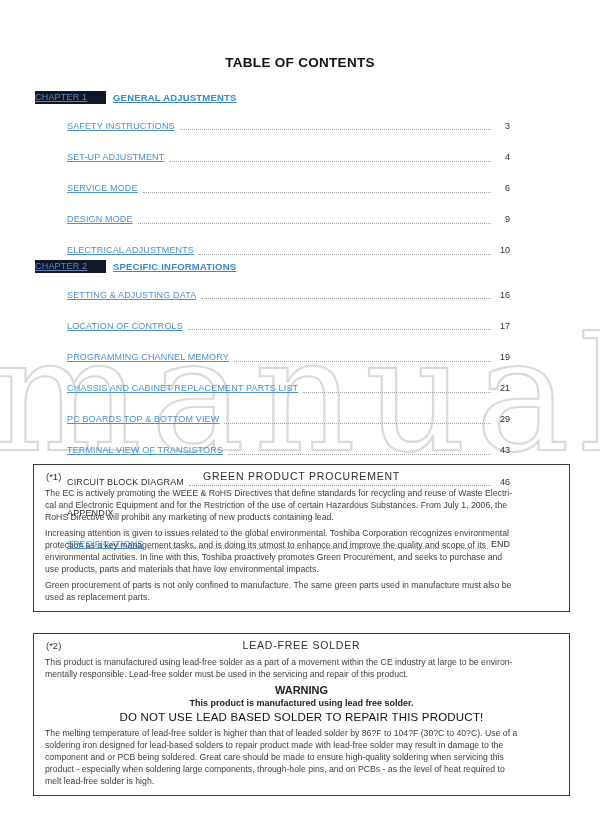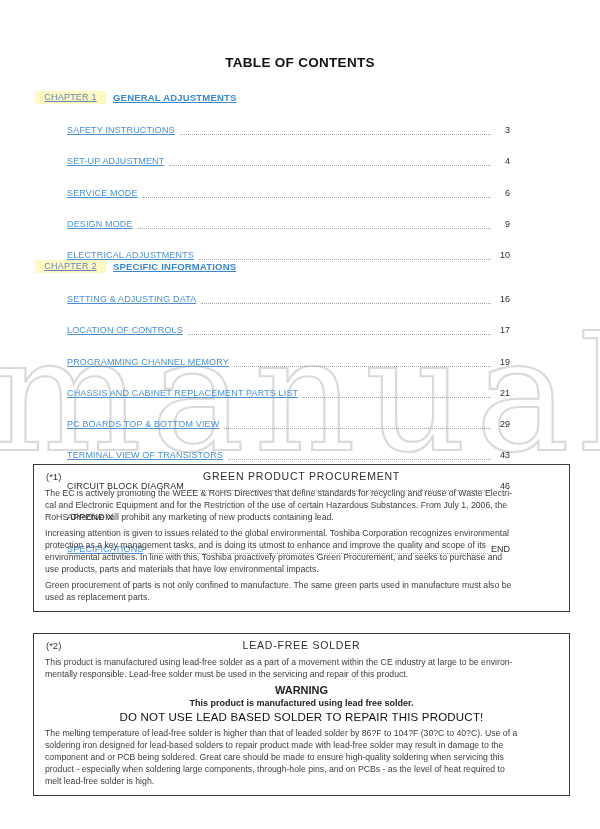--- a/index.html
+++ b/index.html
@@ -14,27 +14,27 @@
   .wm-outline{color:transparent;-webkit-text-stroke:2.2px #dadada;}
 
   
   .doc-title{position:absolute;top:55px;left:0;width:100%;margin:0;text-align:center;
              font-size:13.5px;font-weight:bold;color:#111;letter-spacing:.3px;z-index:1;}
 
   
   .toc{position:absolute;top:91px;left:35px;width:475px;z-index:1;font-size:9px;}
   .chapter-row{display:flex;align-items:center;height:13px;}
   .chapter-row.ch2{margin-top:0;}
-  .badge{display:block;width:71px;height:13px;line-height:13px;background:#fef9c3;
-         color:#6585bb;text-align:center;text-decoration:underline;font-size:9px;letter-spacing:.2px;}
+  .badge{display:block;width:71px;height:13px;line-height:13px;background:#0f172a;
+         color:#6585bb;text-align:left;text-decoration:underline;font-size:9px;letter-spacing:.2px;}
   .chapter-heading{margin-left:7px;font-weight:bold;color:#3787cf;text-decoration:underline;
                    font-size:9.5px;letter-spacing:.2px;}
   .entries{margin-top:8px;}
   .entries.e2{margin-top:7px;}
-  .toc-row{display:flex;align-items:flex-end;height:19.2px;margin-left:32px;width:443px;margin-top:12px;}
+  .toc-row{display:flex;align-items:center;height:19.2px;margin-left:32px;width:443px;margin-top:12px;}
   .toc-link{color:#4a90d2;text-decoration:underline;letter-spacing:.15px;white-space:nowrap;}
   .toc-plain{color:#2e2e2e;text-decoration:none;letter-spacing:.15px;white-space:nowrap;}
   .leader{flex:1;height:8.5px;border-bottom:1px dotted #a3a3a3;margin:0 3px 0 5px;}
   .toc-page{min-width:16px;text-align:right;color:#2e2e2e;}
   .plain-row{height:19.2px;}
   .indent2{margin-left:70px;}
 
   
   .notice-box{position:absolute;left:33px;width:537px;border:1px solid #3a3a3a;
               background:transparent;box-sizing:border-box;padding:4px 11px 4px;z-index:1;}

